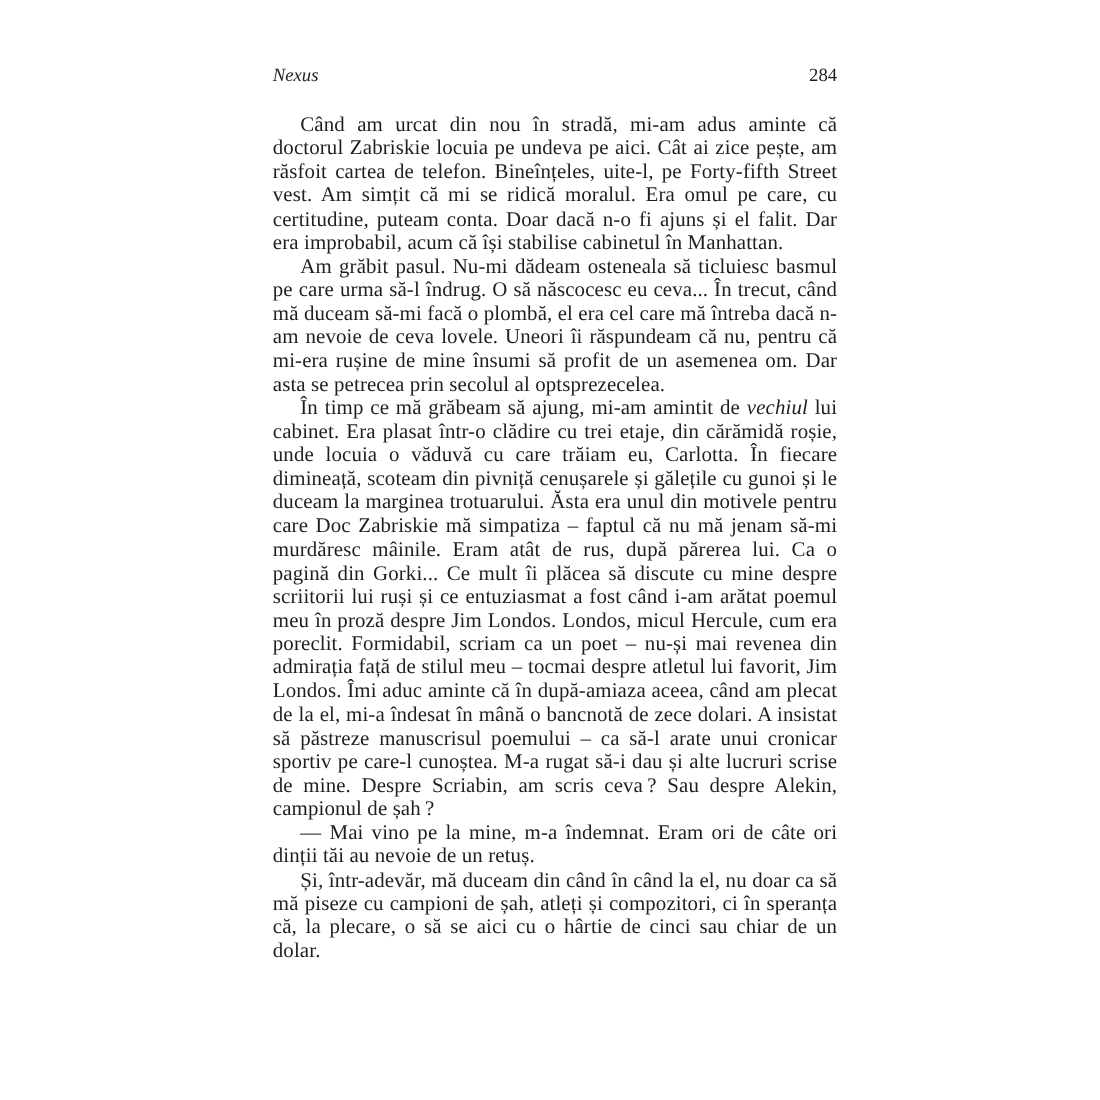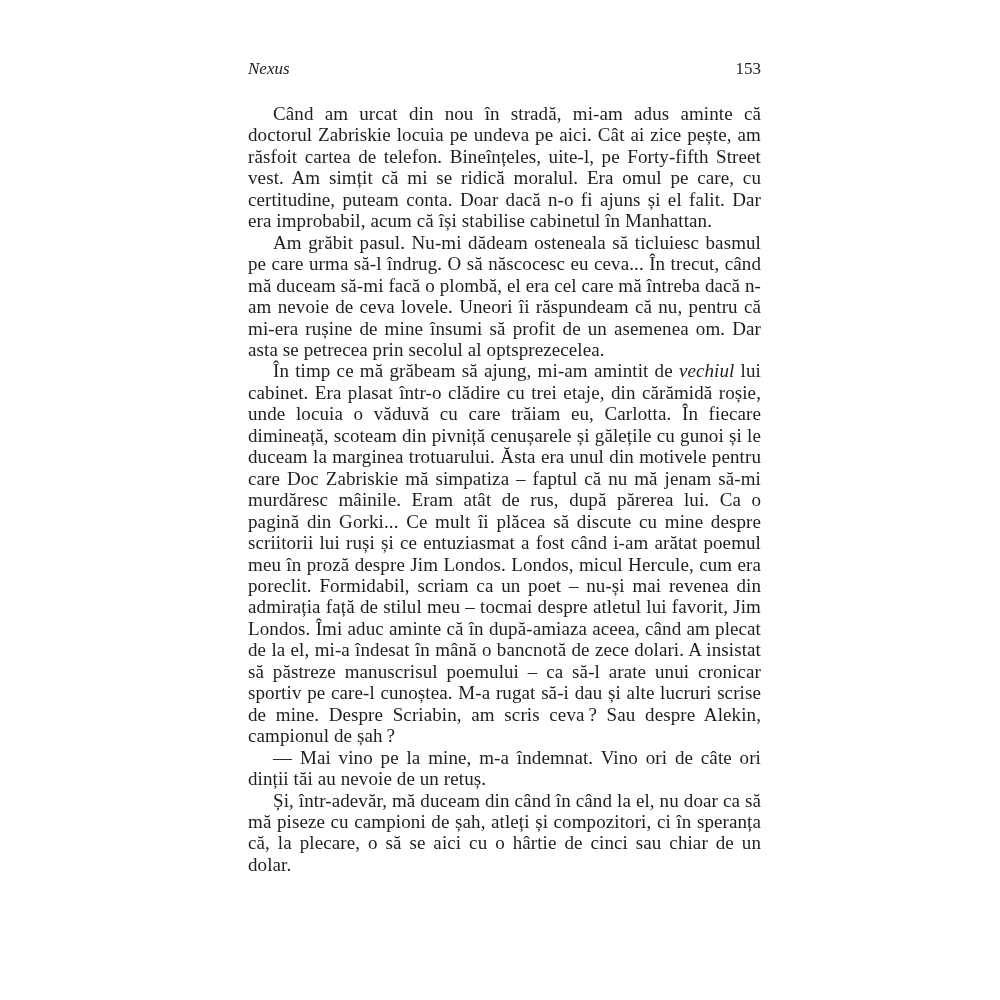--- a/index.html
+++ b/index.html
@@ -41,29 +41,29 @@
   .italic { font-style: italic; }
 </style>
 </head>
 <body>
 
 <div class="page">
   <div class="text-block">
 
     <div class="running-header">
       <span class="running-title">Nexus</span>
-      <span class="page-number">153</span>
+      <span class="page-number">284</span>
     </div>
 
     <div class="body-text">
       <p class="para"><span>Când am urcat din nou în stradă, mi-am adus aminte că doctorul Zabriskie locuia pe undeva pe aici. Cât ai zice pește, am răsfoit cartea de telefon. Bineînțeles, uite-l, pe Forty-fifth Street vest. Am simțit că mi se ridică moralul. Era omul pe care, cu certitudine, puteam conta. Doar dacă n-o fi ajuns și el falit. Dar era improbabil, acum că își stabilise cabinetul în Manhattan.</span></p>
 
       <p class="para"><span>Am grăbit pasul. Nu-mi dădeam osteneala să ticluiesc basmul pe care urma să-l îndrug. O să născocesc eu ceva... În trecut, când mă duceam să-mi facă o plombă, el era cel care mă întreba dacă n-am nevoie de ceva lovele. Uneori îi răspundeam că nu, pentru că mi-era rușine de mine însumi să profit de un asemenea om. Dar asta se petrecea prin secolul al optsprezecelea.</span></p>
 
       <p class="para"><span>În timp ce mă grăbeam să ajung, mi-am amintit de </span><em class="italic">vechiul</em><span> lui cabinet. Era plasat într-o clădire cu trei etaje, din cărămidă roșie, unde locuia o văduvă cu care trăiam eu, Carlotta. În fiecare dimineață, scoteam din pivniță cenușarele și gălețile cu gunoi și le duceam la marginea trotuarului. Ăsta era unul din motivele pentru care Doc Zabriskie mă simpatiza – faptul că nu mă jenam să-mi murdăresc mâinile. Eram atât de rus, după părerea lui. Ca o pagină din Gorki... Ce mult îi plăcea să discute cu mine despre scriitorii lui ruși și ce entuziasmat a fost când i-am arătat poemul meu în proză despre Jim Londos. Londos, micul Hercule, cum era poreclit. Formidabil, scriam ca un poet – nu-și mai revenea din admirația față de stilul meu – tocmai despre atletul lui favorit, Jim Londos. Îmi aduc aminte că în după-amiaza aceea, când am plecat de la el, mi-a îndesat în mână o bancnotă de zece dolari. A insistat să păstreze manuscrisul poemului – ca să-l arate unui cronicar sportiv pe care-l cunoștea. M-a rugat să-i dau și alte lucruri scrise de mine. Despre Scriabin, am scris ceva ? Sau despre Alekin, campionul de șah ?</span></p>
 
-      <p class="para"><span>— Mai vino pe la mine, m-a îndemnat. Vino ori de câte ori dinții tăi au nevoie de un retuș.</span></p>
+      <p class="para"><span>— Mai vino pe la mine, m-a îndemnat. Eram ori de câte ori dinții tăi au nevoie de un retuș.</span></p>
 
       <p class="para"><span>Și, într-adevăr, mă duceam din când în când la el, nu doar ca să mă piseze cu campioni de șah, atleți și compozitori, ci în speranța că, la plecare, o să se aici cu o hârtie de cinci sau chiar de un dolar.</span></p>
     </div>
 
   </div>
 </div>
 
 </body></html>

